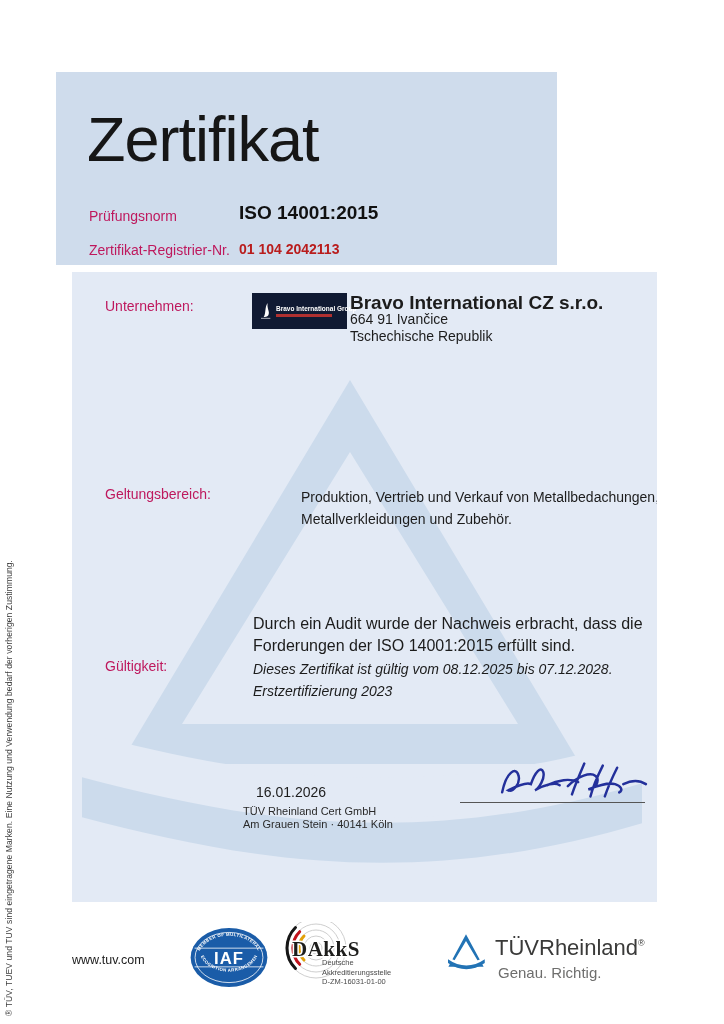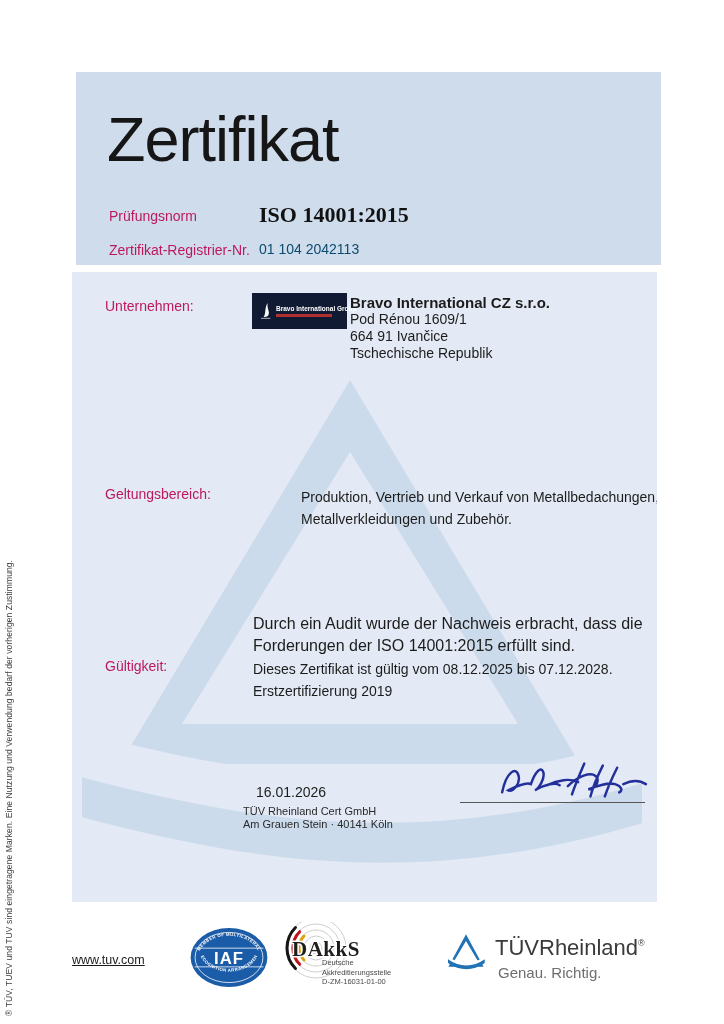--- a/index.html
+++ b/index.html
@@ -9,57 +9,57 @@
   }
 
   
   .side-note{
     position:absolute;left:4px;top:1016px;
     transform:rotate(-90deg);transform-origin:0 0;
     white-space:nowrap;font-size:8.5px;color:#3c3c3c;letter-spacing:.1px;
   }
 
   
-  .hdr-band{position:absolute;left:76px;top:72px;width:585px;height:193px;background:var(--header-band,#cfdcec);text-align:right;}
+  .hdr-band{position:absolute;left:56px;top:72px;width:501px;height:193px;background:var(--header-band,#cfdcec);text-align:right;}
   .body-band{position:absolute;left:72px;top:272px;width:585px;height:630px;background:var(--body-band,#e3eaf5);overflow:hidden;}
 
   .title{position:absolute;left:31px;top:34px;font-size:63px;line-height:1.05;letter-spacing:-1px;color:#161616;}
   .lbl{font-size:14px;color:#be185d;}
   .hdr-lbl1{position:absolute;left:33px;top:136px;}
-  .hdr-val1{position:absolute;left:183px;top:130px;font-size:22px;font-weight:bold;color:#111;font-family:Liberation Serif, serif;}
+  .hdr-val1{position:absolute;left:183px;top:130px;font-size:19px;font-weight:bold;color:#111;}
   .hdr-lbl2{position:absolute;left:33px;top:170px;}
-  .hdr-val2{position:absolute;left:183px;top:169px;font-size:14px;font-weight:normal;color:#0c4a6e;}
+  .hdr-val2{position:absolute;left:183px;top:169px;font-size:14px;font-weight:bold;color:#b91c1c;}
 
   
   .wm{position:absolute;left:10px;top:100px;width:560px;height:530px;}
 
   
   .company-lbl{position:absolute;left:33px;top:26px;}
   .company-logo{position:absolute;left:180px;top:21px;width:95px;height:36px;background:var(--logo-navy,#101a33);
     display:flex;align-items:center;padding:0 5px;box-sizing:border-box;}
   .swan{width:16px;height:26px;flex:0 0 auto;}
   .logo-txt{margin-left:3px;min-width:0;}
   .logo-txt .t1{font-size:6.5px;font-weight:bold;color:#ffffff;white-space:nowrap;}
   .logo-txt .t2{margin-top:2px;width:56px;height:3.5px;background:var(--logo-red,#b03030);}
   .company-block{position:absolute;left:278px;top:22px;font-size:14px;line-height:17px;color:#1c1c1c;}
-  .company-block .name{font-weight:bold;font-size:15px;}
+  .company-block .name{font-weight:bold;font-size:19px;}
 
   .scope-lbl{position:absolute;left:33px;top:214px;}
   .scope-txt{position:absolute;left:181px;top:214px;width:398px;font-size:14px;line-height:22px;color:#1c1c1c;margin-left:48px;}
   .audit-txt{position:absolute;left:181px;top:341px;width:392px;font-size:16px;line-height:22px;color:#1c1c1c;}
   .valid-lbl{position:absolute;left:33px;top:386px;}
-  .valid-txt{position:absolute;left:181px;top:386px;width:404px;font-size:14px;line-height:22px;color:#1c1c1c;}
+  .valid-txt{position:absolute;left:181px;top:386px;width:404px;font-size:14px;line-height:22px;color:#1c1c1c;font-style:italic;}
 
   .issue-date{position:absolute;left:184px;top:512px;font-size:14px;color:#1c1c1c;}
   .signature{position:absolute;left:424px;top:484px;width:154px;height:46px;}
   .sig-line{position:absolute;left:388px;top:530px;width:185px;height:1px;background:#555;}
   .sig-block{position:absolute;left:171px;top:533px;width:402px;font-size:11px;line-height:13px;color:#2a2a2a;}
 
   
-  .website{position:absolute;left:72px;top:953px;font-size:12.5px;color:#1c1c1c;text-decoration:underline;}
+  .website{position:absolute;left:72px;top:953px;font-size:12.5px;color:#1c1c1c;}
   .iaf{position:absolute;left:189px;top:927px;width:80px;height:61px;}
   .dakks{position:absolute;left:272px;top:922px;width:128px;height:72px;}
   .tuv-tri{position:absolute;left:447px;top:933px;width:38px;height:39px;}
   .tuv-word{position:absolute;left:495px;top:935px;font-size:22px;color:#3a3a39;white-space:nowrap;}
   .tuv-word .b{font-weight:normal;}
   .tuv-word sup{font-size:9px;vertical-align:9px;}
   .tuv-slogan{position:absolute;left:498px;top:964px;font-size:15px;color:var(--slogan-gray,#6e6e6d);}
 </style>
 </head>
 <body>
@@ -90,34 +90,33 @@
         <path d="M10 26 C14 20 11 12 16 5 C14.5 13 19 17 17.5 22 C16.8 25 14 26.5 10 26 Z" fill="#ffffff"></path>
         <path d="M6 28 L20 28" stroke="#ffffff" stroke-width="1"></path>
       </svg>
       <div class="logo-txt">
         <div class="t1">Bravo International Group</div>
         <div class="t2"></div>
       </div>
     </div>
     <div class="company-block">
       <div class="name">Bravo International CZ s.r.o.</div>
-      <div>Pod Rénou 1609/1</div>
       <div>664 91 Ivančice</div>
       <div>Tschechische Republik</div>
     </div>
 
     <div class="lbl scope-lbl">Geltungsbereich:</div>
     <div class="scope-txt">Produktion, Vertrieb und Verkauf von Metallbedachungen, Metallverkleidungen und Zubehör.</div>
 
     <div class="audit-txt">Durch ein Audit wurde der Nachweis erbracht, dass die Forderungen der ISO 14001:2015 erfüllt sind.</div>
 
     <div class="lbl valid-lbl">Gültigkeit:</div>
     <div class="valid-txt">
       <div>Dieses Zertifikat ist gültig vom 08.12.2025 bis 07.12.2028.</div>
-      <div>Erstzertifizierung 2019</div>
+      <div>Erstzertifizierung 2023</div>
     </div>
 
     <div class="issue-date">16.01.2026</div>
     <svg class="signature" viewBox="0 0 150 42" aria-hidden="true">
       <path d="M6 34 C10 14 20 8 22 18 C24 26 16 34 12 32 C20 28 30 24 34 26 C38 14 44 8 46 14 C48 20 42 30 38 32 C48 26 58 24 62 27 M50 27 C60 22 72 20 80 24 M86 6 C80 20 76 30 74 36 M70 28 C80 18 92 14 97 18 C102 23 96 31 90 31 C98 28 108 24 116 26 C122 28 124 32 120 34 M104 8 C98 20 94 30 92 38 M118 10 C112 22 108 32 106 38 M124 26 C132 22 140 22 146 26" fill="none" stroke="var(--signature-blue,#23309b)" stroke-width="2.4" stroke-linecap="round"></path>
     </svg>
     <div class="sig-line"></div>
     <div class="sig-block">
       <div>TÜV Rheinland Cert GmbH</div>
       <div>Am Grauen Stein · 40141 Köln</div>

